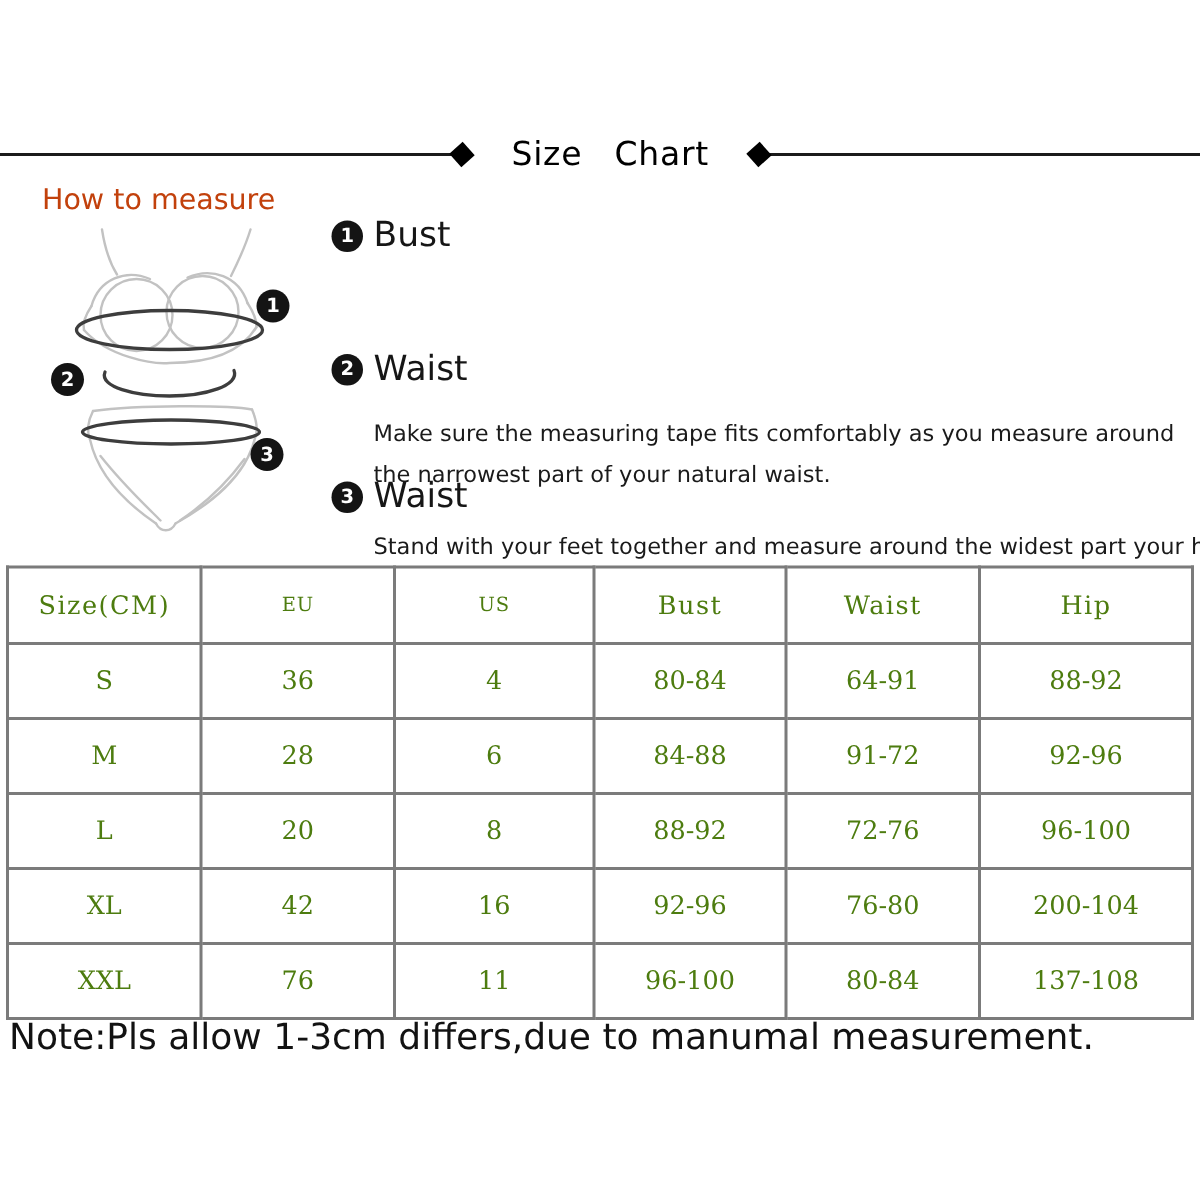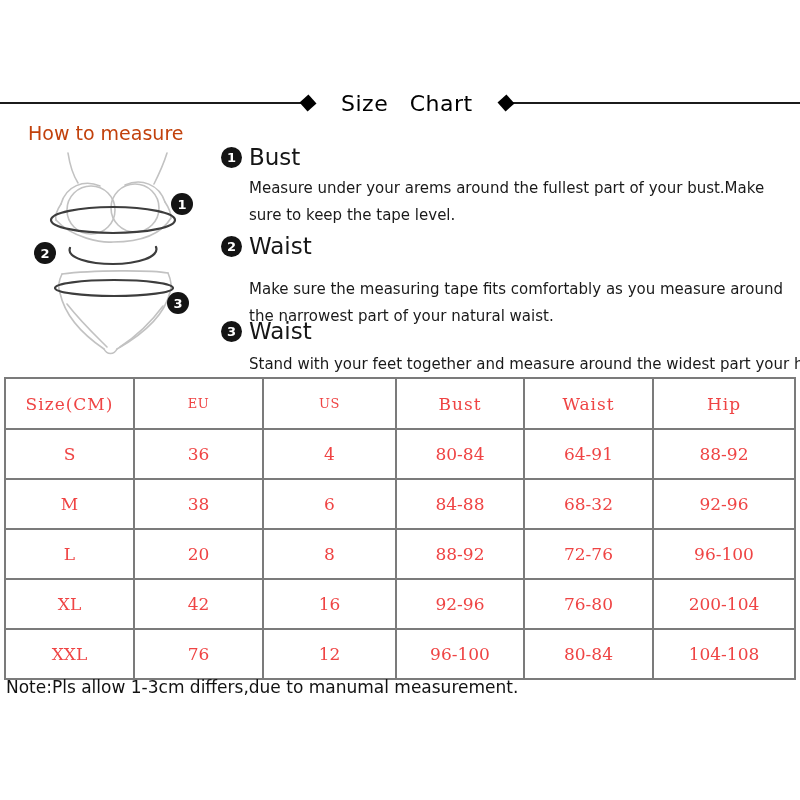--- a/index.html
+++ b/index.html
@@ -44,26 +44,26 @@
                   color:#1a1a1a; width:545px; }
   .section-waist .section-body { margin-top:17px; }
   .section-hips  .section-body { margin-top:7px; width:552px; white-space:nowrap; }
 
   
   .size-table { position:absolute; left:4px; top:377px; width:792px;
                 border-collapse:collapse;
                 font-family:"DejaVu Serif", serif; }
   .size-table th, .size-table td {
       border:2px solid #7b7b7b; text-align:center; vertical-align:middle;
-      font-weight:normal; font-size:17px; color:#ef4444; height:50px; }
+      font-weight:normal; font-size:17px; color:#4d7c0f; height:50px; }
   .size-table th { height:51px; letter-spacing:1px; }
   .size-table th.th-small { font-size:13px; letter-spacing:0.5px; }
 
   
-  .note { position:absolute; left:6px; top:677px; font-size:17px; color:#121212; }
+  .note { position:absolute; left:6px; top:677px; font-size:24px; color:#121212; }
 </style>
 </head>
 <body>
 
 <div class="canvas">
 
   <div class="title-row">
     <span class="rule rule-left"></span>
     <span class="diamond"></span>
     <span class="title">Size Chart</span>
@@ -102,21 +102,20 @@
 
   <div class="badge fig-badge fig-badge-1">1</div>
   <div class="badge fig-badge fig-badge-2">2</div>
   <div class="badge fig-badge fig-badge-3">3</div>
 
   <div class="section section-bust">
     <div class="section-header">
       <span class="badge">1</span>
       <span>Bust</span>
     </div>
-    <div class="section-body">Measure under your arems around the fullest part of your bust.Make sure to keep the tape level.</div>
   </div>
 
   <div class="section section-waist">
     <div class="section-header">
       <span class="badge">2</span>
       <span>Waist</span>
     </div>
     <div class="section-body">Make sure the measuring tape fits comfortably as you measure around the narrowest part of your natural waist.</div>
   </div>
 
@@ -151,24 +150,24 @@
         <tr>
           <td>S</td>
           <td>36</td>
           <td>4</td>
           <td>80-84</td>
           <td>64-91</td>
           <td>88-92</td>
         </tr>
         <tr>
           <td>M</td>
-          <td>38</td>
+          <td>28</td>
           <td>6</td>
           <td>84-88</td>
-          <td>68-32</td>
+          <td>91-72</td>
           <td>92-96</td>
         </tr>
         <tr>
           <td>L</td>
           <td>20</td>
           <td>8</td>
           <td>88-92</td>
           <td>72-76</td>
           <td>96-100</td>
         </tr>
@@ -176,23 +175,23 @@
           <td>XL</td>
           <td>42</td>
           <td>16</td>
           <td>92-96</td>
           <td>76-80</td>
           <td>200-104</td>
         </tr>
         <tr>
           <td>XXL</td>
           <td>76</td>
-          <td>12</td>
+          <td>11</td>
           <td>96-100</td>
           <td>80-84</td>
-          <td>104-108</td>
+          <td>137-108</td>
         </tr>
       </tbody>
   </table>
 
   <div class="note">Note:Pls allow 1-3cm differs,due to manumal measurement.</div>
 
 </div>
 
 </body></html>

